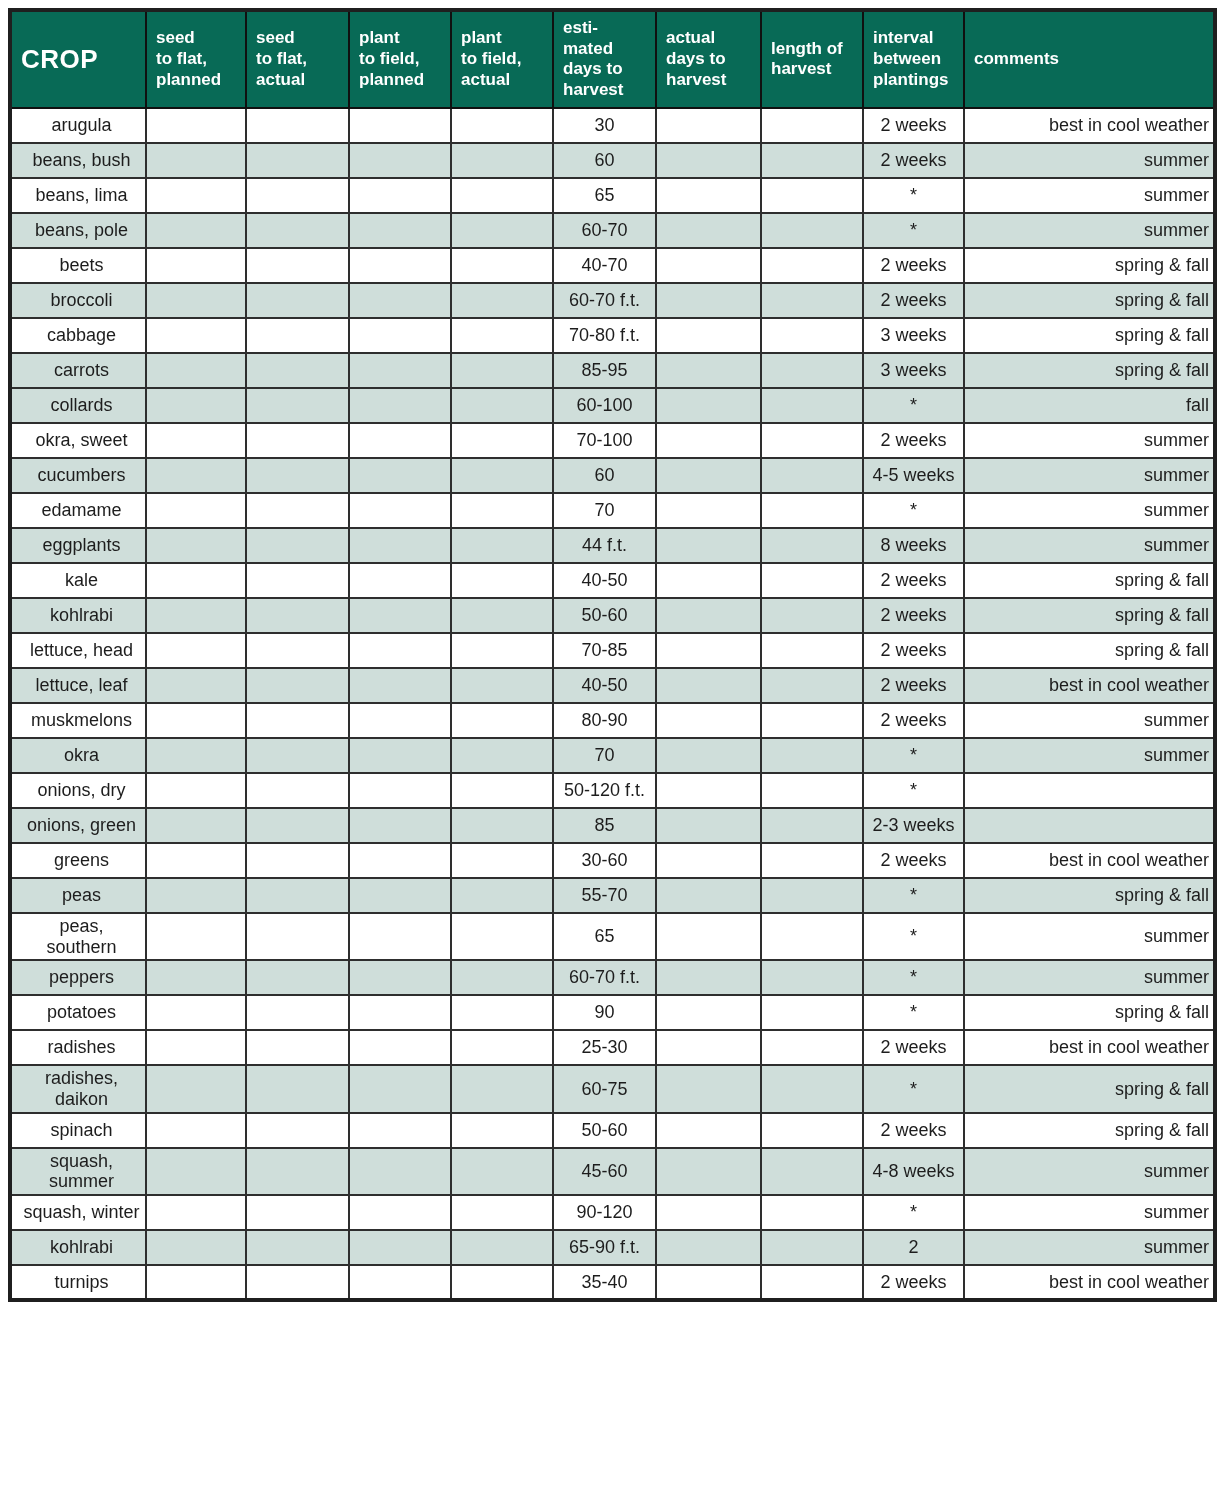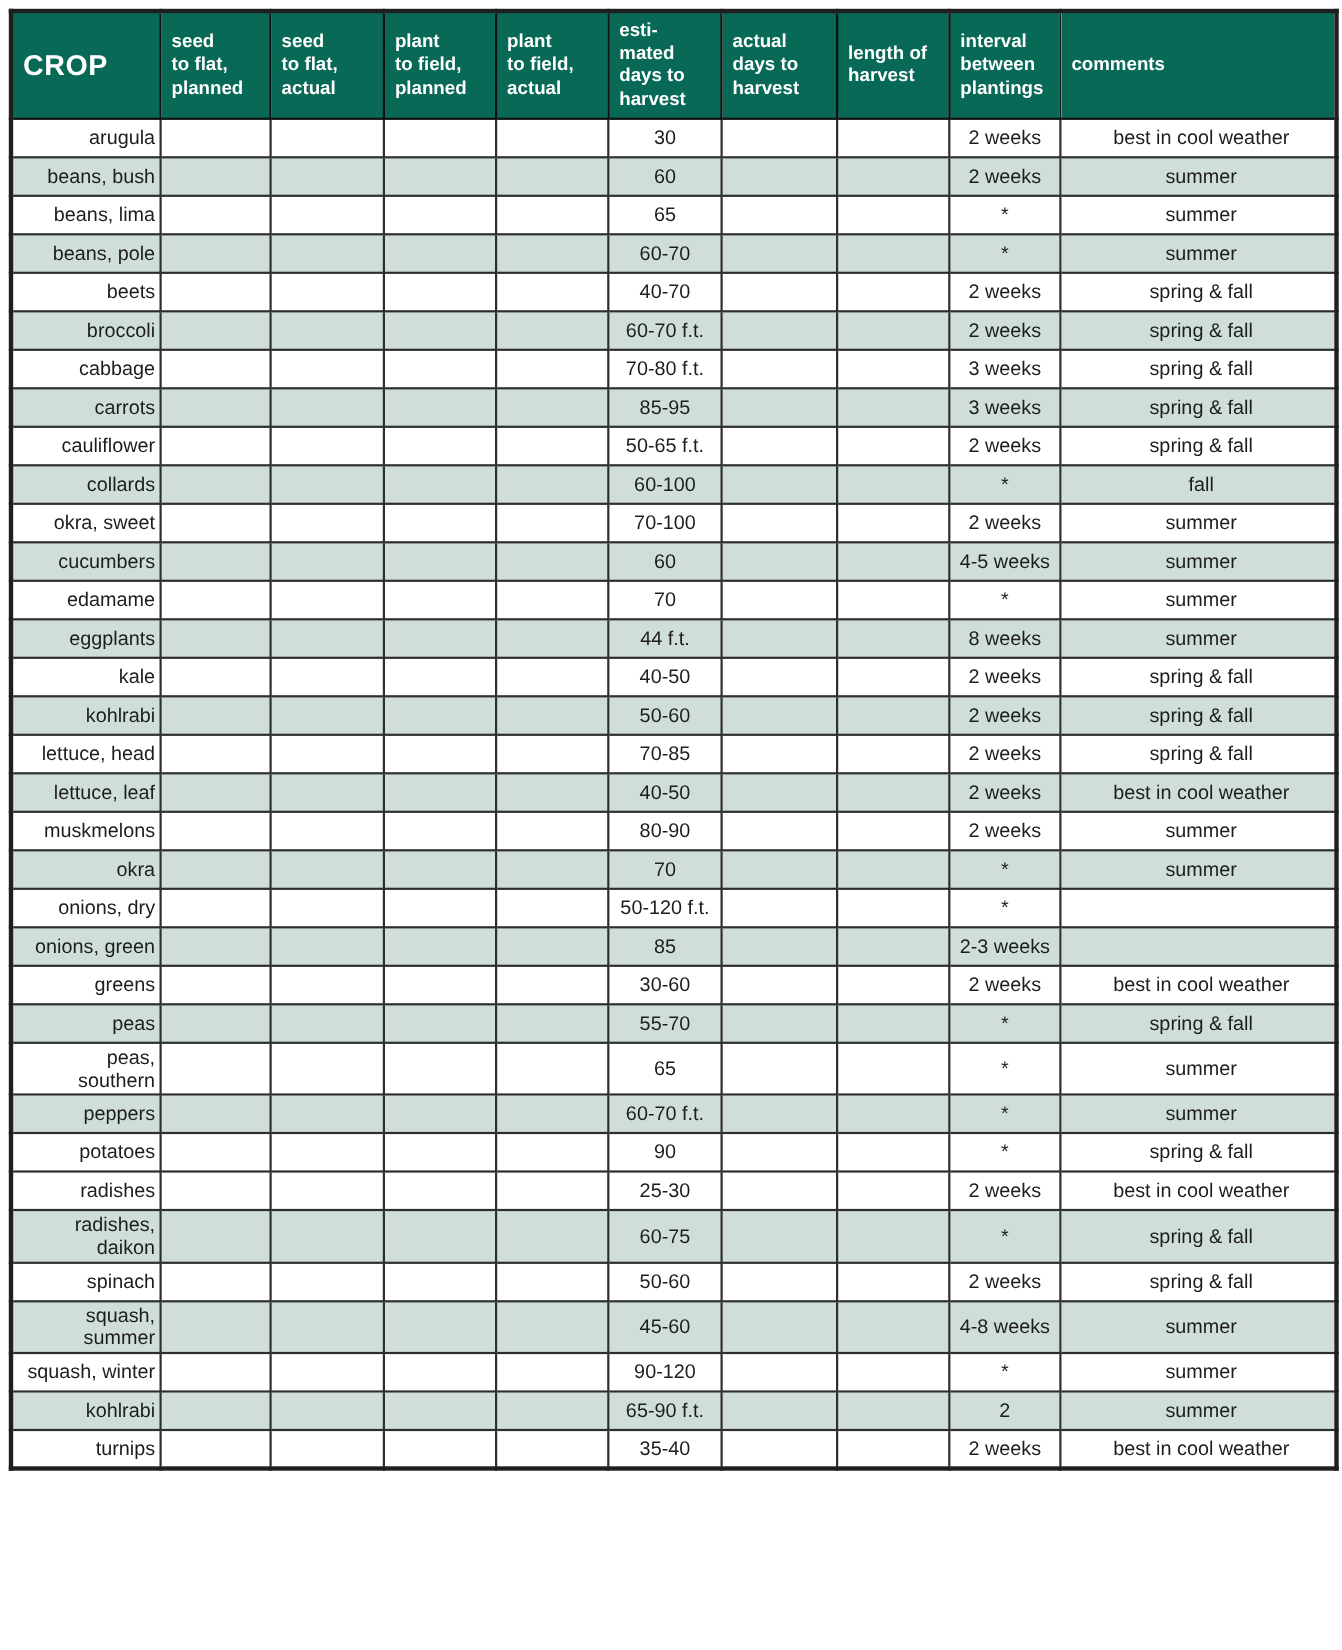--- a/index.html
+++ b/index.html
@@ -51,23 +51,23 @@
   tbody td{
     height:35px;
     font-size:18px;
     color:var(--body-text);
     vertical-align:middle;
     padding:2px 4px;
     white-space:pre-line;
     line-height:1.15;
   }
   tbody tr.alt td{background:var(--alt-bg);}
-  td.c-crop{text-align:right;padding-left:10px;}
+  td.c-crop{text-align:center;padding-left:10px;}
   td.c-center{text-align:center;}
-  td.c-comments{text-align:center;padding-left:10px;}
+  td.c-comments{text-align:right;padding-left:10px;}
   td.c-blank{background:inherit;}
 </style>
 </head>
 <body>
 
 <div class="page">
   <table>
     <colgroup>
       <col style="width:136px">
       <col style="width:100px">
@@ -200,32 +200,20 @@
           <td class="c-blank"></td>
           <td class="c-blank"></td>
           <td class="c-blank"></td>
           <td class="c-blank"></td>
           <td class="c-center">85-95</td>
           <td class="c-blank"></td>
           <td class="c-blank"></td>
           <td class="c-center">3 weeks</td>
           <td class="c-comments">spring &amp; fall</td>
         </tr>
-        <tr>
-          <td class="c-crop">cauliflower</td>
-          <td class="c-blank"></td>
-          <td class="c-blank"></td>
-          <td class="c-blank"></td>
-          <td class="c-blank"></td>
-          <td class="c-center">50-65 f.t.</td>
-          <td class="c-blank"></td>
-          <td class="c-blank"></td>
-          <td class="c-center">2 weeks</td>
-          <td class="c-comments">spring &amp; fall</td>
-        </tr>
         <tr class="alt">
           <td class="c-crop">collards</td>
           <td class="c-blank"></td>
           <td class="c-blank"></td>
           <td class="c-blank"></td>
           <td class="c-blank"></td>
           <td class="c-center">60-100</td>
           <td class="c-blank"></td>
           <td class="c-blank"></td>
           <td class="c-center">*</td>

